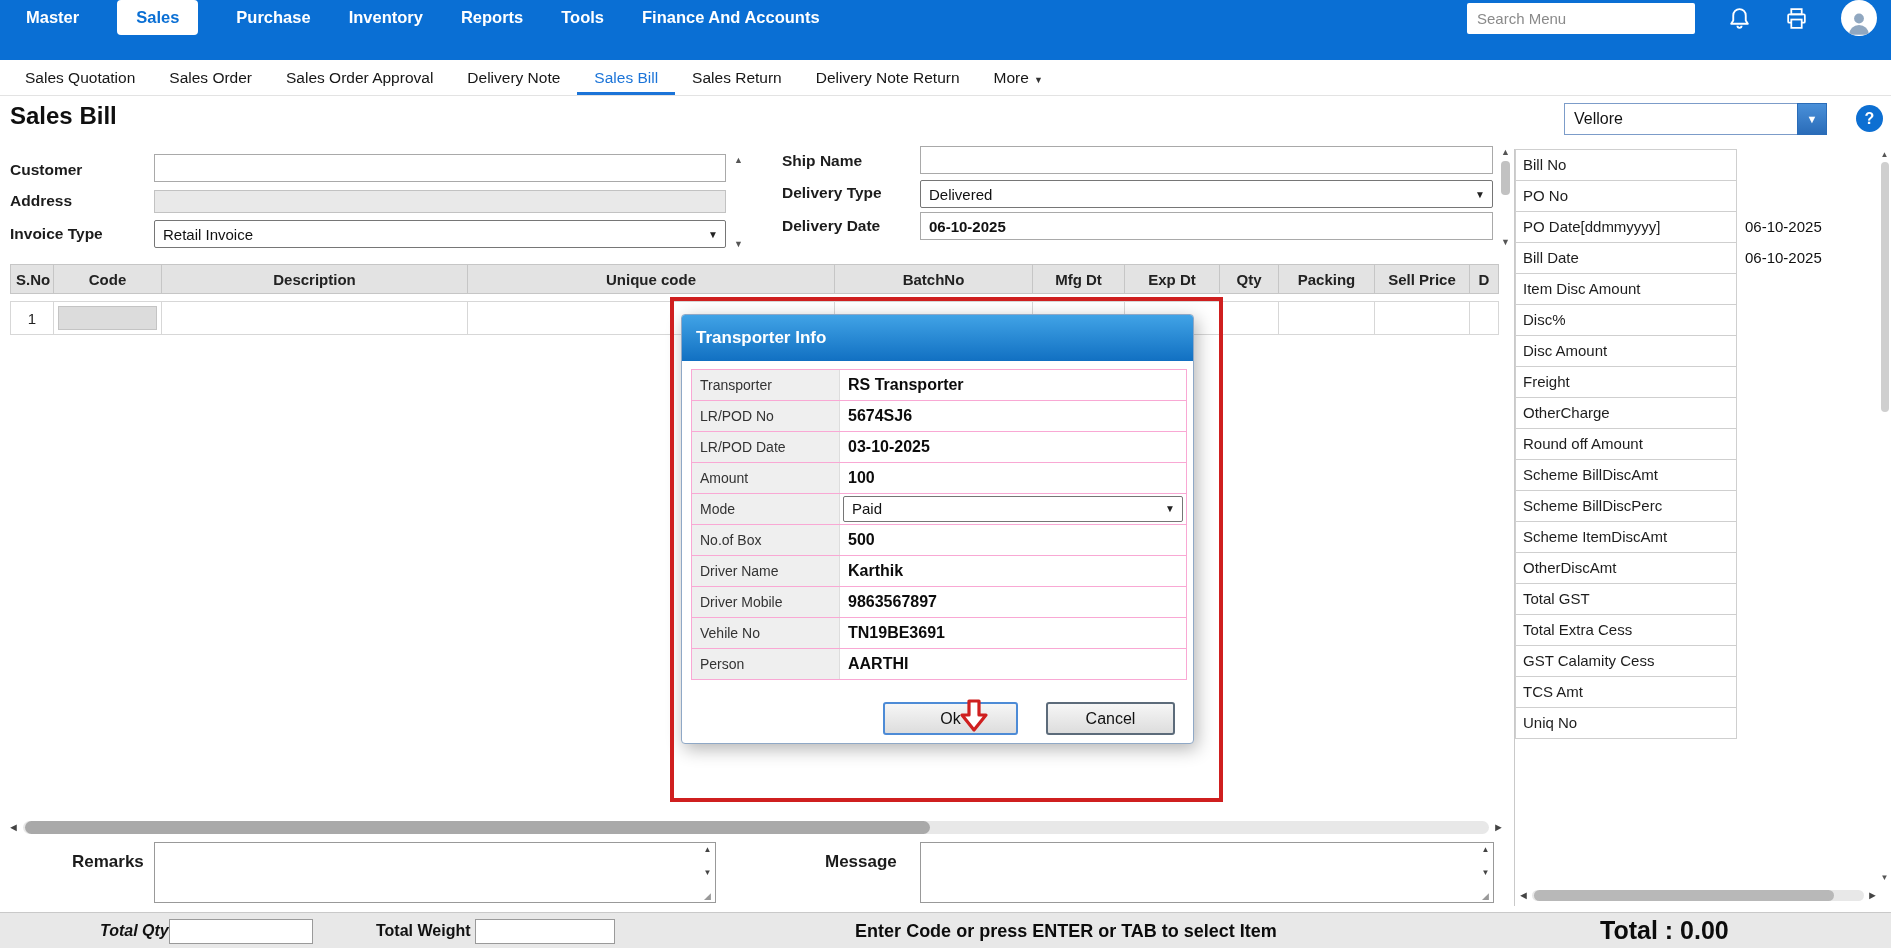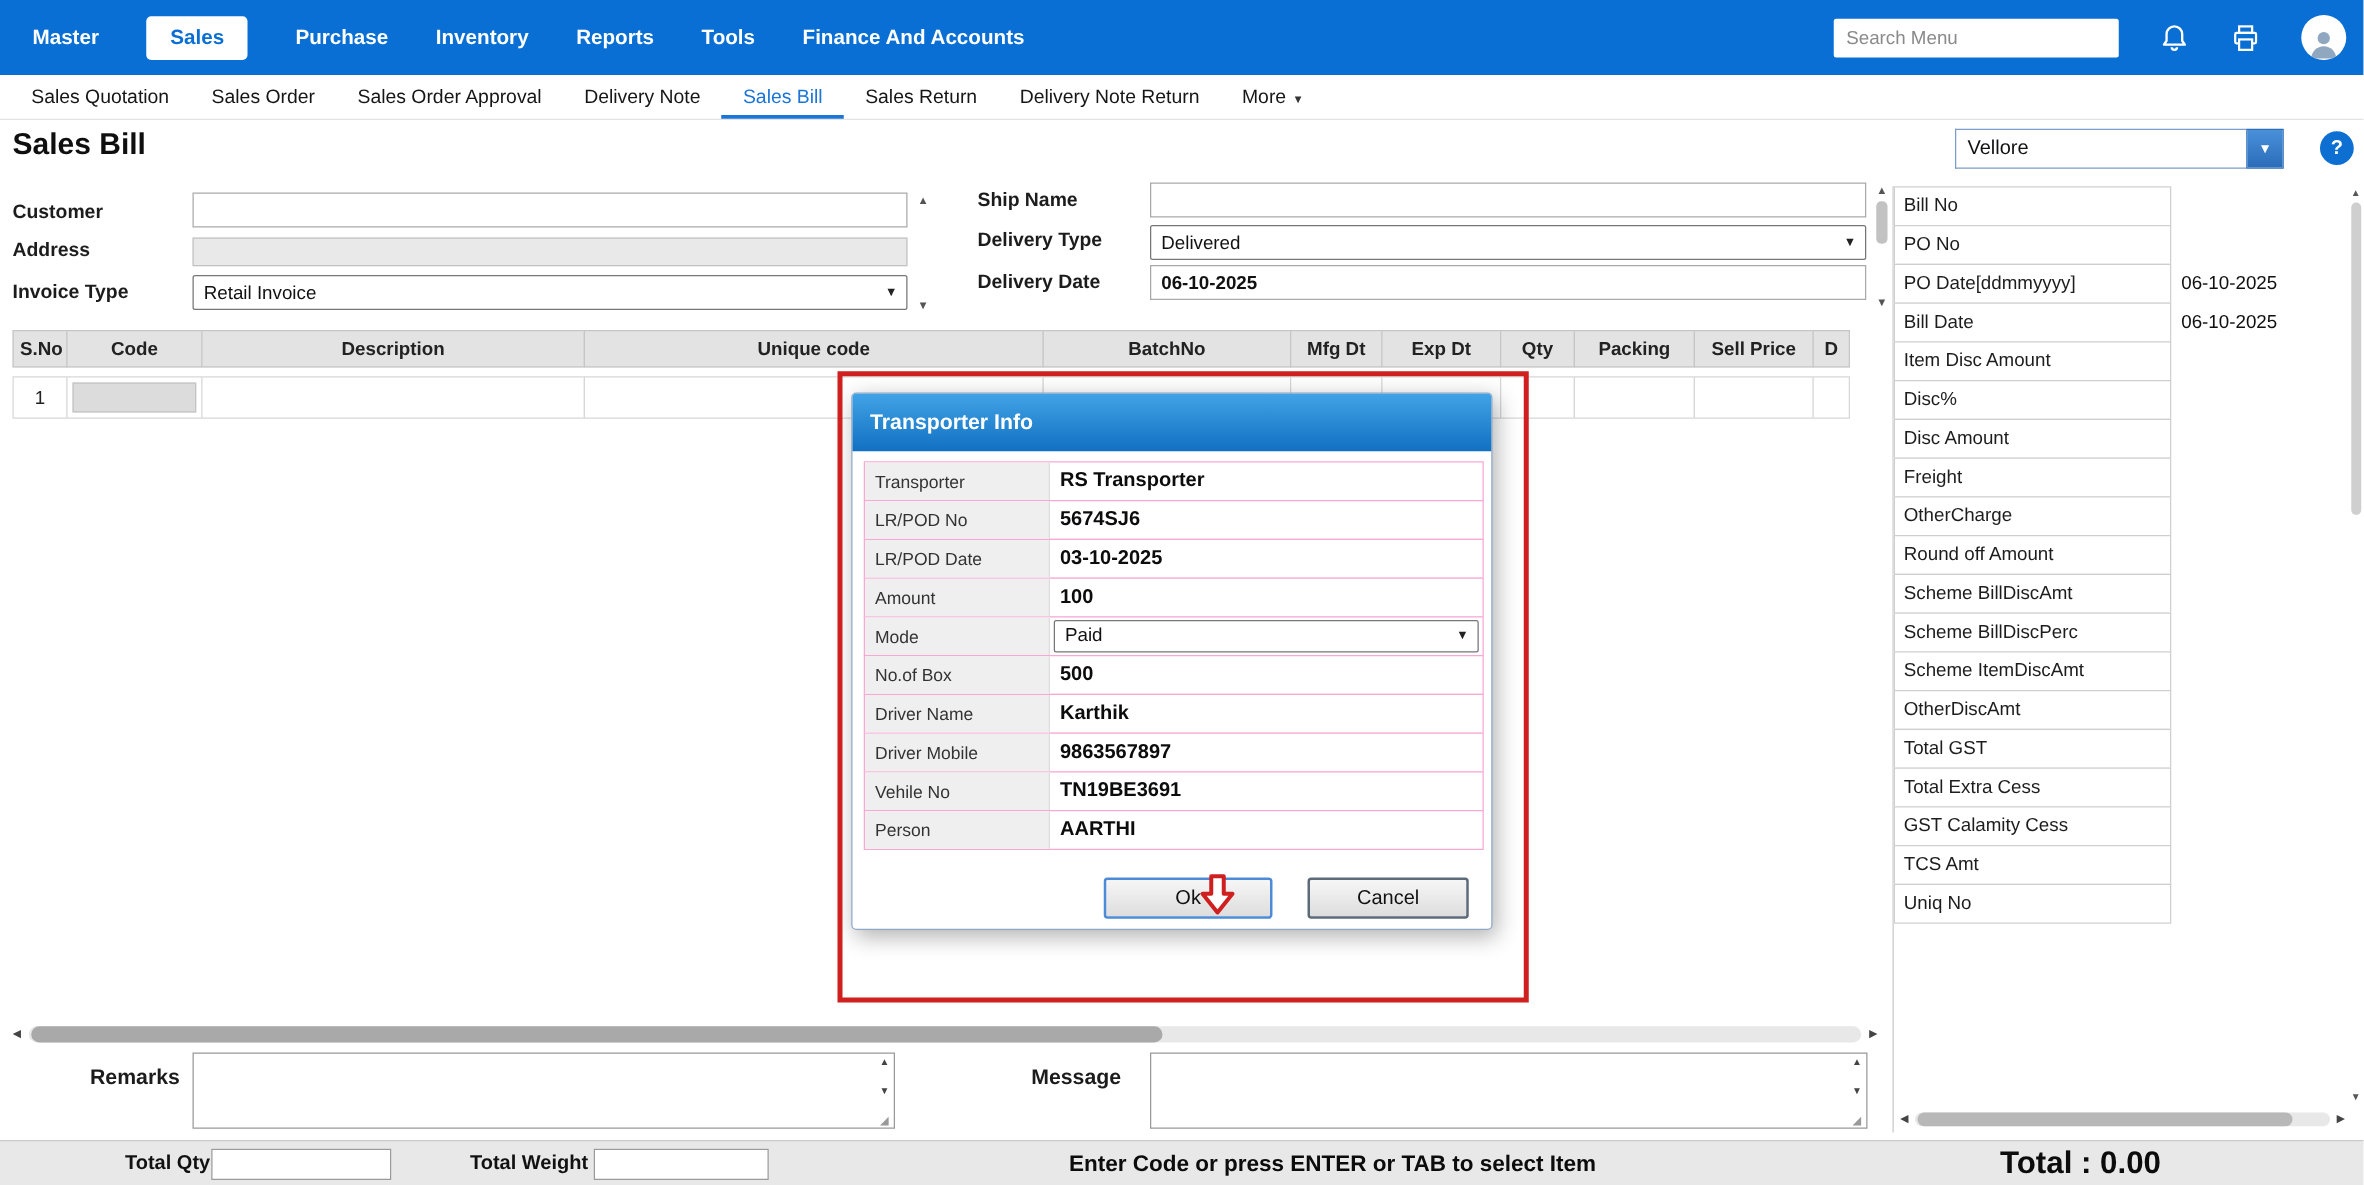--- a/index.html
+++ b/index.html
@@ -3,21 +3,21 @@
 <meta charset="utf-8">
 <style>
   * { box-sizing: border-box; margin: 0; padding: 0; }
   html,body { margin:0; background:#fff; }
   body { font-family: "Liberation Sans", sans-serif; }
   #app { position:relative; width:1891px; height:948px; background:#fff; overflow:hidden; }
   .abs { position:absolute; }
 
   
   .topnav { position:absolute; top:0; left:0; width:1891px; height:60px; background:#0a6fd4;
-            display:flex; align-items:center; padding:0 14px 0 26px; }
+            display:flex; align-items:flex-start; padding:0 14px 0 26px; }
   .nav-items { display:flex; align-items:center; gap:38px; }
   .nav-item { color:#fff; font-weight:bold; font-size:16.5px; white-space:nowrap; cursor:pointer; }
   .nav-item.active { background:#fff; color:#0a6fd4; padding:8px 19px; border-radius:4px; }
   .nav-right { margin-left:auto; display:flex; align-items:center; gap:32px; }
   .search { width:228px; height:31px; border:none; border-radius:2px; padding:0 10px; font-size:15px;
             font-family:"Liberation Sans",sans-serif; color:#333; }
   .search::placeholder { color:#8a8a8a; }
   .icon-btn { display:flex; align-items:center; justify-content:center; cursor:pointer; }
   .avatar { width:36px; height:36px; border-radius:50%; background:#fff; display:flex;
             align-items:flex-end; justify-content:center; overflow:hidden; cursor:pointer; }
@@ -68,21 +68,21 @@
 
   
   #grid-head { left:10px; top:264px; display:flex; }
   .gh { height:30px; line-height:29px; background:#e3e3e3; border:1px solid #c6c6c6; margin-left:-1px;
         font-size:15px; font-weight:bold; color:#222; text-align:center; overflow:hidden; white-space:nowrap; }
   .gh:first-child { margin-left:0; text-align:left; padding-left:5px; }
   #grid-row { left:10px; top:301px; display:flex; }
   .gc { height:34px; border:1px solid #d7d7d7; margin-left:-1px; background:#fff; cursor:text; }
   .gc:first-child { margin-left:0; text-align:center; line-height:33px; font-size:15px; color:#222; }
   .code-box { margin:4px; height:24px; background:#dcdcdc; border:1px solid #c4c4c4; }
-  .w0{width:44px}.w1{width:109px}.w2{width:307px}.w3{width:368px}.w4{width:199px}.w5{width:74px}
+  .w0{width:44px}.w1{width:109px}.w2{width:307px}.w3{width:368px}.w4{width:199px}.w5{width:93px}
   .w6{width:96px}.w7{width:60px}.w8{width:97px}.w9{width:96px}.w10{width:30px}
 
   
   #hs-main { left:8px; top:819px; width:1496px; height:17px; display:flex; align-items:center; gap:4px; }
   .hs-arrow { font-size:11px; color:#444; cursor:pointer; line-height:17px; }
   .hs-track { flex:1; height:13px; background:#e8e8e8; border-radius:7px; position:relative; }
   .hs-thumb { position:absolute; left:2px; top:0; height:13px; background:#a9a9a9; border-radius:7px; cursor:grab; }
   #hs-main .hs-thumb { width:905px; }
 
   
@@ -95,21 +95,21 @@
   .ta-gut { position:absolute; width:13px; display:flex; flex-direction:column; justify-content:space-between;
             align-items:center; font-size:8px; color:#444; cursor:pointer; }
   #gut-remarks { left:701px; top:845px; height:56px; }
   #gut-message { left:1479px; top:845px; height:56px; }
   .resize-corner { font-size:9px; color:#999; }
 
   
   #bottombar { position:absolute; left:0; top:912px; width:1891px; height:36px; background:#e8e8e8;
                border-top:1px solid #c9c9c9; }
   #bottombar .lbl2 { position:absolute; font-size:16px; font-weight:bold; color:#111; top:9px; white-space:nowrap; }
-  #lbl-tqty { left:100px; }
+  #lbl-tqty { left:100px;font-style:italic; }
   #inp-tqty { left:169px; top:6px; width:144px; height:25px; }
   #lbl-tweight { left:376px;text-align:right; }
   #inp-tweight { left:475px; top:6px; width:140px; height:25px; }
   #bottombar .binp { position:absolute; border:1px solid #9a9a9a; background:#fff; font-size:14px;
                      padding:0 6px; font-family:"Liberation Sans",sans-serif; }
   #hint { position:absolute; left:1066px; top:8px; transform:translateX(-50%); font-size:18px;
           font-weight:bold; color:#0c0c0c; white-space:nowrap; }
   #grand-total { position:absolute; left:1600px; top:3px; font-size:25px; font-weight:bold; color:#0c0c0c; }
 
   

